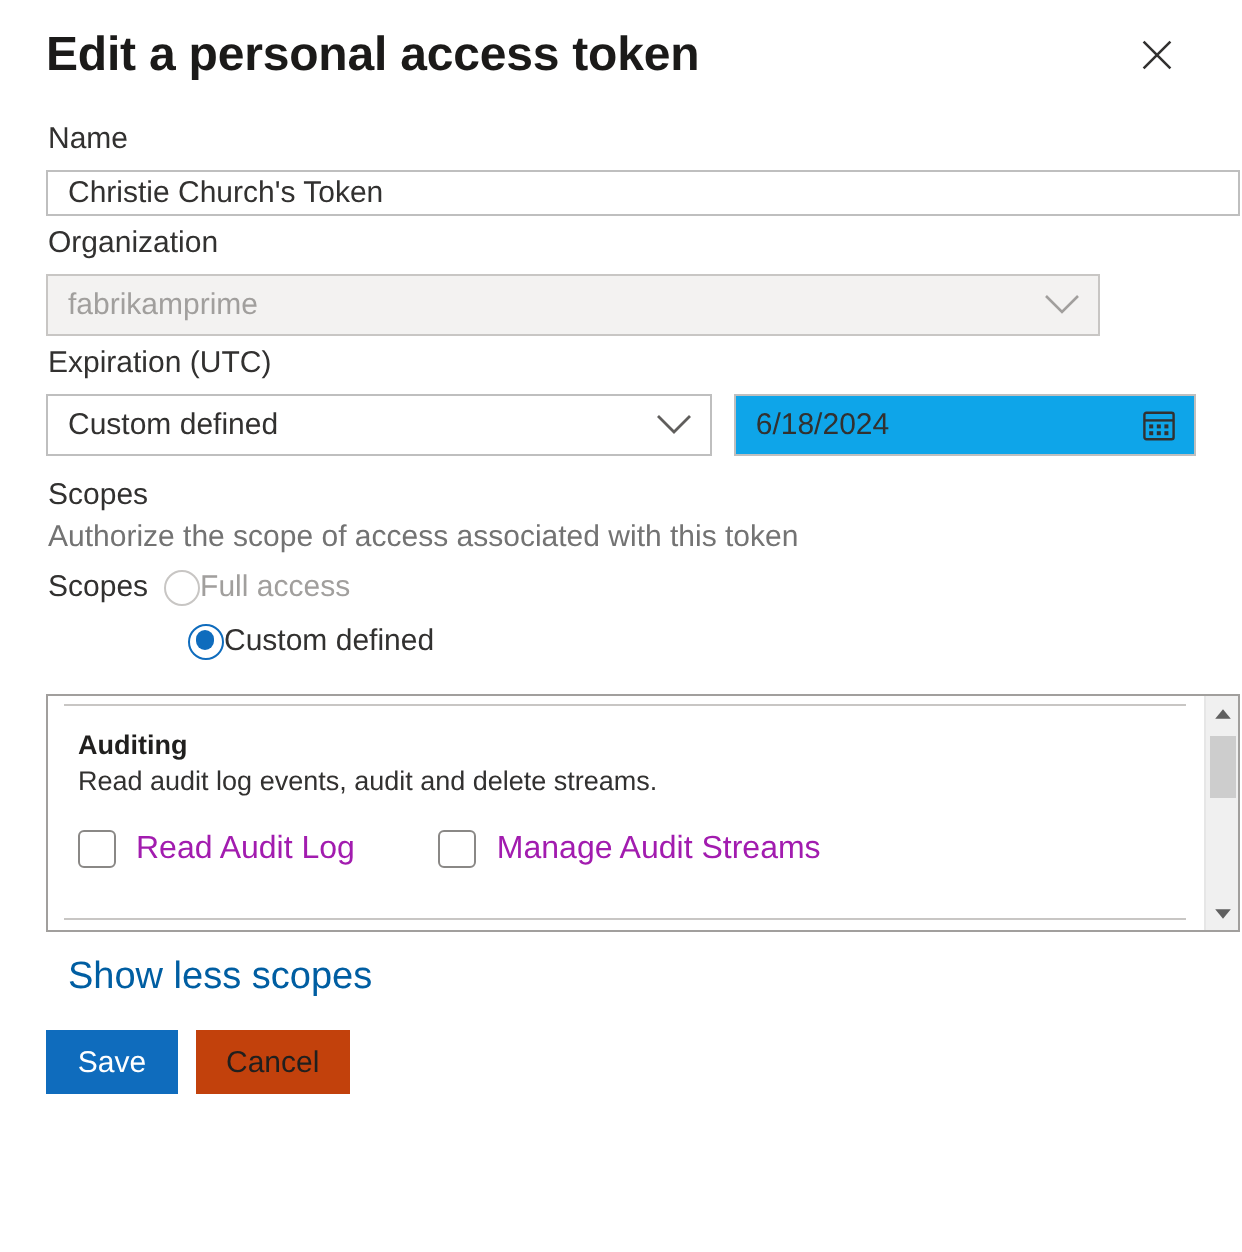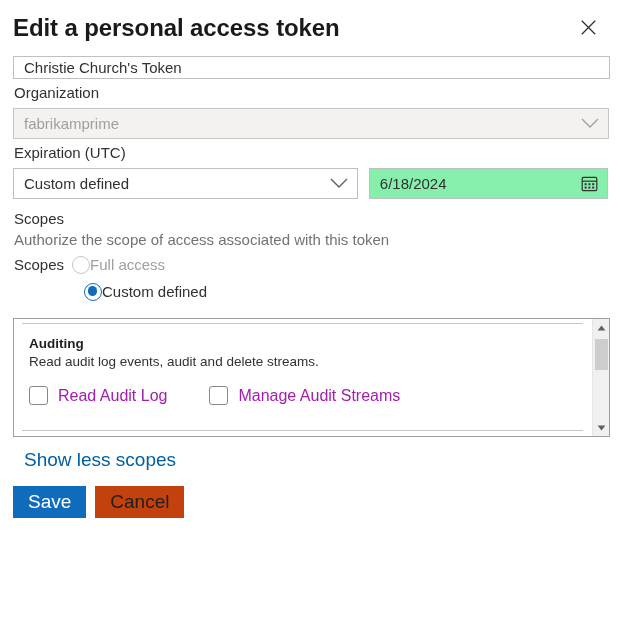--- a/index.html
+++ b/index.html
@@ -13,21 +13,21 @@
     font-family: "Liberation Sans", sans-serif;
     color: #201f1e;
     overflow: hidden;
   }
 
   .panel {
     position: relative;
     width: 621px;
     height: 626px;
     box-sizing: border-box;
-    padding: 0 13px;
+    padding: 0 23px;
     border-radius: 13px;
   }
 
   
   .header {
     position: relative;
     height: 56px;
     display: flex;
     align-items: center;
   }
@@ -71,21 +71,21 @@
     display: flex;
     align-items: center;
     padding: 0 10px;
     font-size: 15px;
     color: #323130;
   }
   .textbox .value { line-height: 1; }
 
   .combo {
     box-sizing: border-box;
-    width: 596px;
+    width: 527px;
     height: 31px;
     border: 1px solid #c8c6c4;
     background: #f3f2f1;
     display: flex;
     align-items: center;
     justify-content: space-between;
     padding: 0 9px 0 10px;
     font-size: 15px;
     color: #a19f9d;
   }
@@ -107,21 +107,21 @@
     padding: 0 9px 0 10px;
     font-size: 15px;
     color: #323130;
     cursor: pointer;
   }
   .datebox {
     box-sizing: border-box;
     width: 240px;
     height: 31px;
     border: 1px solid #bfbfbf;
-    background: #86efac;
+    background: #0ea5e9;
     display: flex;
     align-items: center;
     justify-content: space-between;
     padding: 0 9px 0 10px;
     font-size: 15px;
     color: #323130;
   }
   .chev { color: #605e5c; display: flex; align-items: center; }
   .cal-icon { color: #323130; display: flex; align-items: center; }
 
@@ -298,21 +298,21 @@
     display: flex;
     gap: 9px;
     margin-top: 15px;
   }
   .btn {
     box-sizing: border-box;
     height: 32px;
     min-width: 66px;
     padding: 0 15px;
     border: none;
-    font-size: 19px;
+    font-size: 15px;
     font-family: "Liberation Sans", sans-serif;
     cursor: pointer;
     display: inline-flex;
     align-items: center;
     justify-content: center;
   }
   .btn-primary {
     background: #0f6cbd;
     color: #ffffff;
   }
@@ -332,20 +332,21 @@
     <button class="close-btn">
       <span>
         <svg width="17" height="17" viewBox="0 0 17 17" aria-hidden="true">
           <path d="M1.8 1.8 L15.2 15.2 M15.2 1.8 L1.8 15.2" stroke="#323130" stroke-width="1.3" fill="none"></path>
         </svg>
       </span>
     </button>
   </div>
 
   
+  <div class="field-label">Name</div>
   <div class="textbox">
     <span class="value">Christie Church's Token</span>
   </div>
 
   
   <div class="field-label">Organization</div>
   <div class="combo disabled">
     <span>fabrikamprime</span>
     <span class="chev">
       <svg width="18" height="11" viewBox="0 0 18 11" aria-hidden="true">

